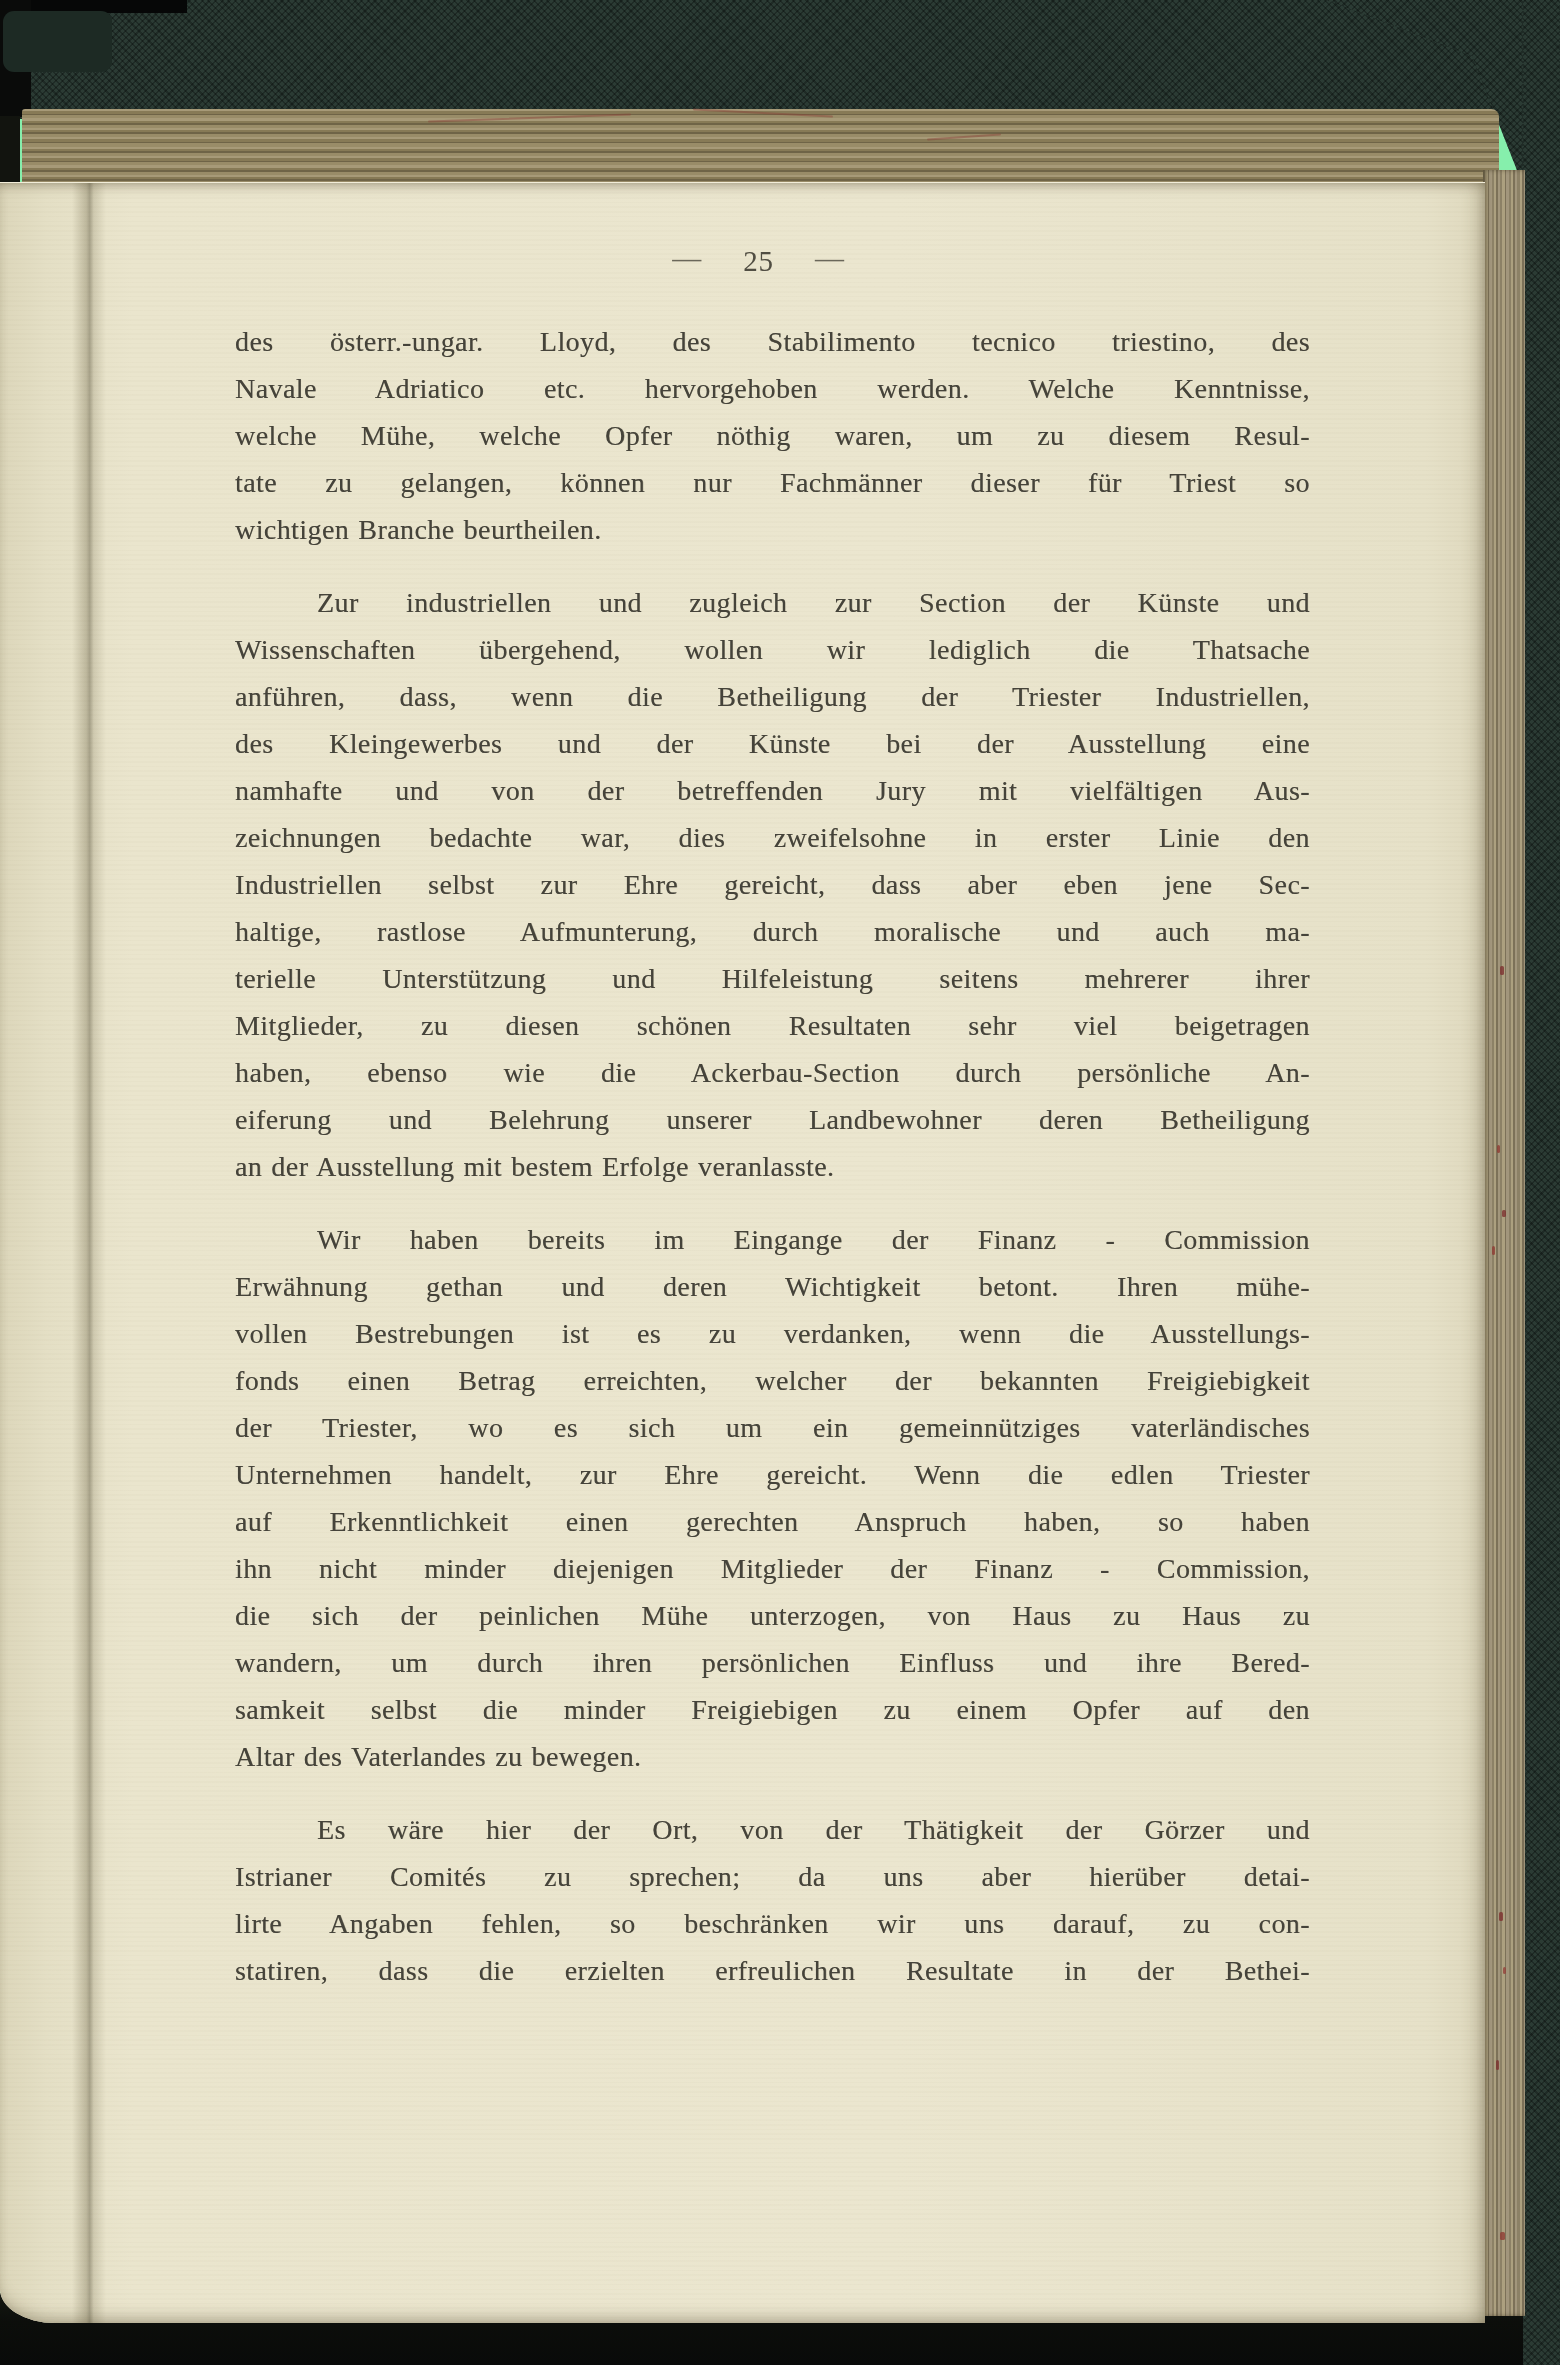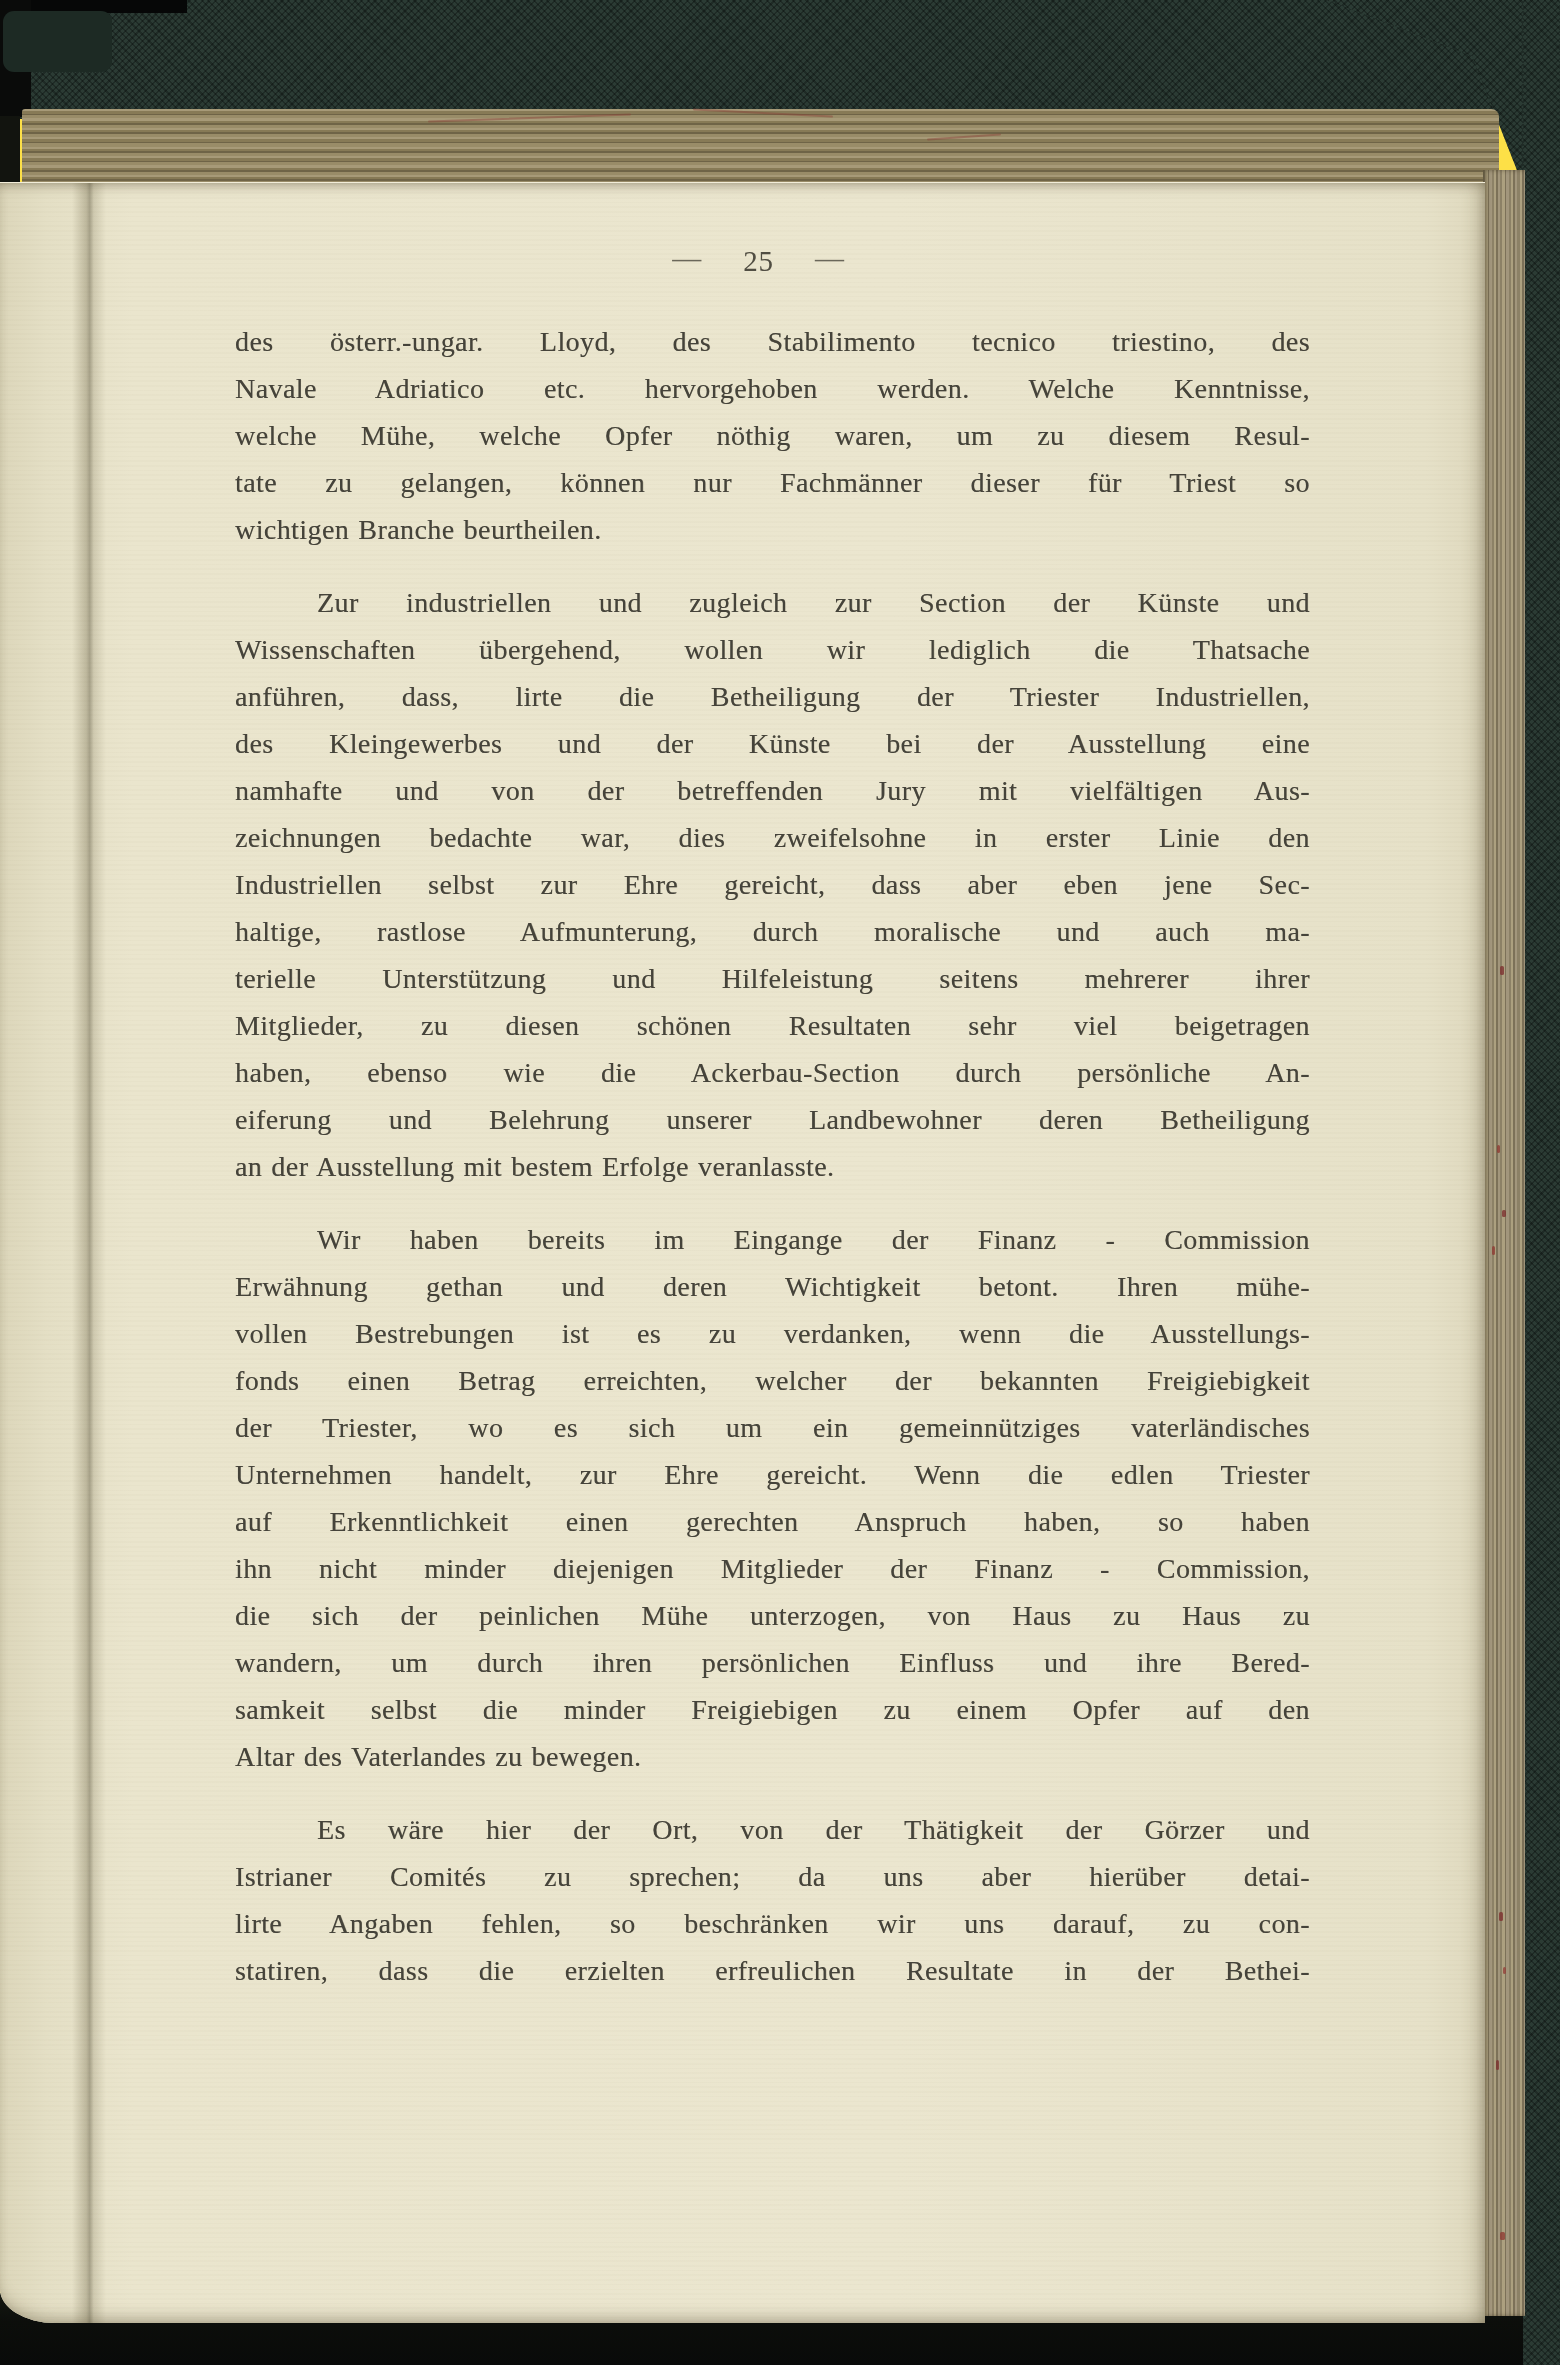--- a/index.html
+++ b/index.html
@@ -1,16 +1,16 @@
 <!DOCTYPE html>
 <html style="font-size:12.5px"><head>
 <meta charset="utf-8">
 <style>
   html,body{margin:0;padding:0;background:#070808;}
-  .stage{position:relative;width:1561px;height:2366px;overflow:hidden;background:#fde047;
+  .stage{position:relative;width:1561px;height:2366px;overflow:hidden;background:#86efac;
          font-family:"Liberation Serif",serif;}
 
   
   .cloth{
     background-color:#2b3b34;
     background-image:
       repeating-linear-gradient(45deg, rgba(0,0,0,.28) 0 1.6px, transparent 1.6px 4.7px),
       repeating-linear-gradient(-45deg, rgba(0,0,0,.28) 0 1.6px, transparent 1.6px 4.7px);
   }
   .cover-top{position:absolute;left:0;top:0;width:1561px;height:119px;z-index:1;}
@@ -117,21 +117,21 @@
       <div class="line">des österr.-ungar. Lloyd, des Stabilimento tecnico triestino, des</div>
       <div class="line">Navale Adriatico etc. hervorgehoben werden. Welche Kenntnisse,</div>
       <div class="line">welche Mühe, welche Opfer nöthig waren, um zu diesem Resul-</div>
       <div class="line">tate zu gelangen, können nur Fachmänner dieser für Triest so</div>
       <div class="line end">wichtigen Branche beurtheilen.</div>
     </div>
 
     <div class="para">
       <div class="line ind">Zur industriellen und zugleich zur Section der Künste und</div>
       <div class="line">Wissenschaften übergehend, wollen wir lediglich die Thatsache</div>
-      <div class="line">anführen, dass, lirte die Betheiligung der Triester Industriellen,</div>
+      <div class="line">anführen, dass, wenn die Betheiligung der Triester Industriellen,</div>
       <div class="line">des Kleingewerbes und der Künste bei der Ausstellung eine</div>
       <div class="line">namhafte und von der betreffenden Jury mit vielfältigen Aus-</div>
       <div class="line">zeichnungen bedachte war, dies zweifelsohne in erster Linie den</div>
       <div class="line">Industriellen selbst zur Ehre gereicht, dass aber eben jene Sec-</div>
       <div class="line">haltige, rastlose Aufmunterung, durch moralische und auch ma-</div>
       <div class="line">terielle Unterstützung und Hilfeleistung seitens mehrerer ihrer</div>
       <div class="line">Mitglieder, zu diesen schönen Resultaten sehr viel beigetragen</div>
       <div class="line">haben, ebenso wie die Ackerbau-Section durch persönliche An-</div>
       <div class="line">eiferung und Belehrung unserer Landbewohner deren Betheiligung</div>
       <div class="line end">an der Ausstellung mit bestem Erfolge veranlasste.</div>

